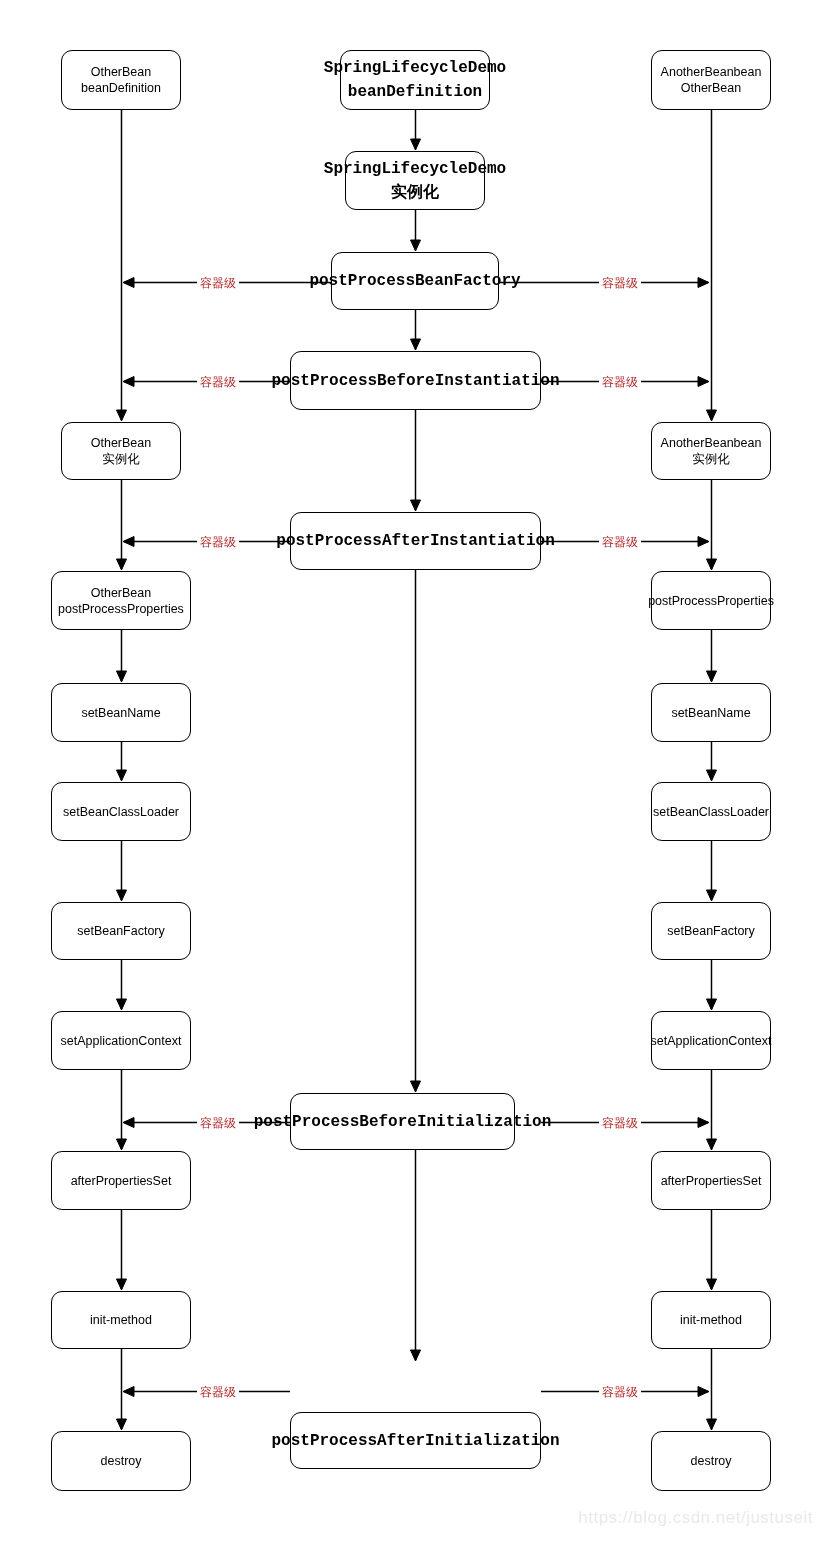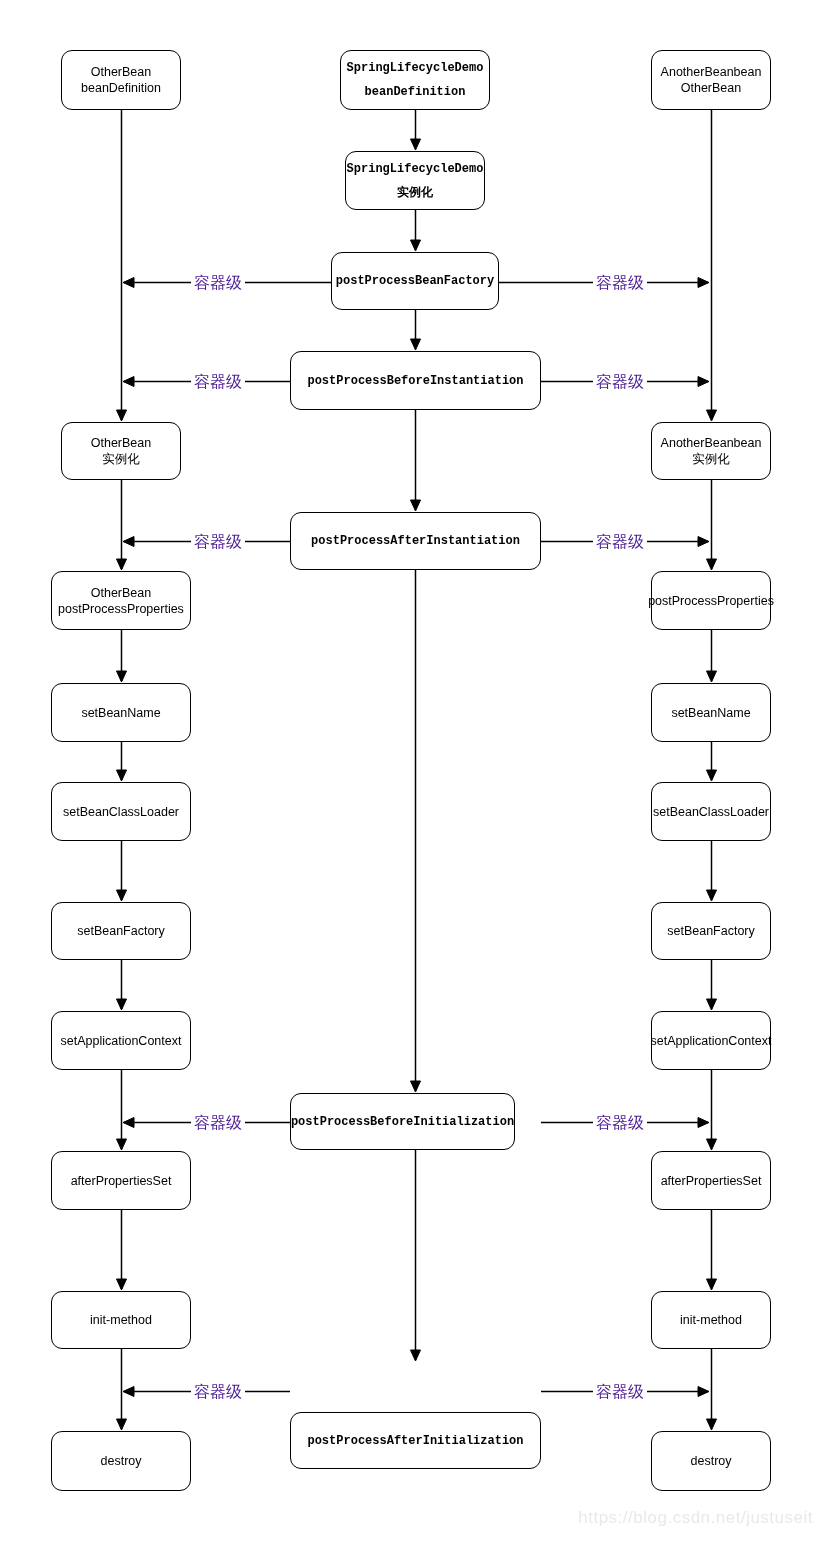--- a/index.html
+++ b/index.html
@@ -10,27 +10,27 @@
   #edges { position:absolute; left:0; top:0; width:821px; height:1542px; }
   .node {
     position:absolute; box-sizing:border-box;
     border:1.5px solid #000000; border-radius:11px; background:#ffffff;
     display:flex; flex-direction:column; align-items:center; justify-content:center;
     text-align:center; font-size:12.5px; color:#000000; line-height:16px;
   }
   .node span { white-space:nowrap; }
   .node.mono {
     font-family:"Liberation Mono", monospace;
-    font-weight:bold; font-size:12px;
+    font-weight:bold; font-size:16px;
   }
   .node.wide-gap { line-height:24px; }
   .edge-label {
     position:absolute; transform:translate(-50%,-50%);
     background:#ffffff; padding:0 3px;
-    font-size:16px; color:#4c1d95; white-space:nowrap;
+    font-size:12px; color:#b91c1c; white-space:nowrap;
   }
   .watermark {
     position:absolute; right:8px; bottom:14px;
     font-size:17px; letter-spacing:0.5px; color:#e9e9e9;
   }
 </style>
 </head>
 <body>
 
 <div id="stage">

